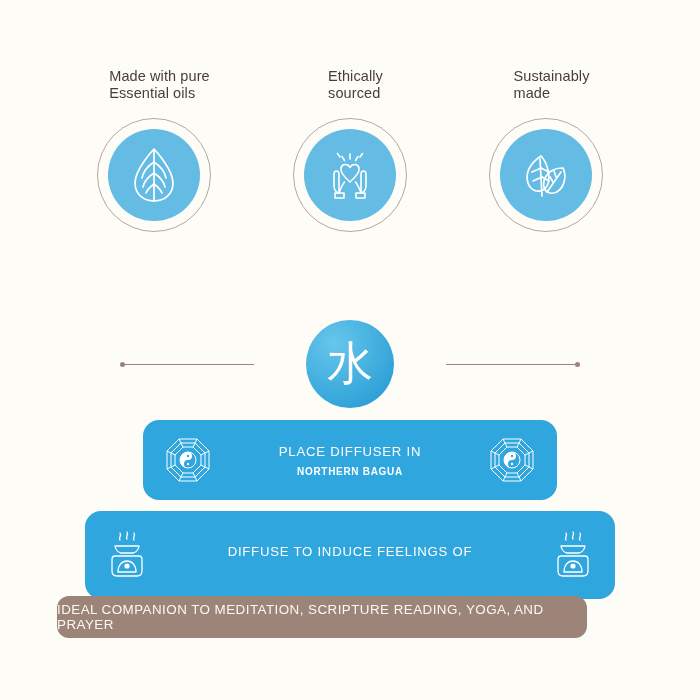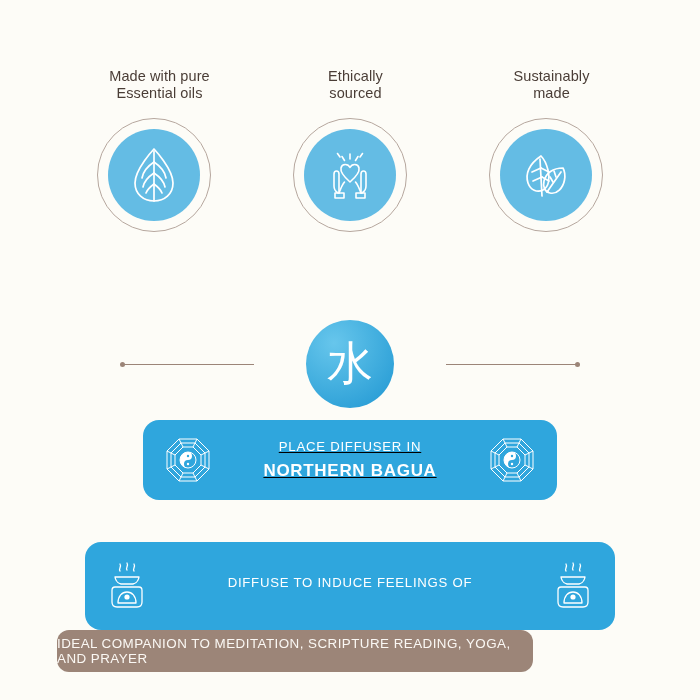--- a/index.html
+++ b/index.html
@@ -28,21 +28,21 @@
   .feature {
     width: 140px;
     display: flex;
     flex-direction: column;
     align-items: center;
   }
   .feature-label {
     font-size: 14.5px;
     line-height: 17px;
     color: #4a3d36;
-    text-align: center;
+    text-align: left;
     letter-spacing: 0.1px;
     white-space: pre-line;
     min-height: 34px;
     margin-left: 11px;
   }
   .badge-ring {
     margin-top: 16px;
     width: 112px;
     height: 112px;
     border-radius: 50%;
@@ -120,54 +120,53 @@
     align-items: center;
     justify-content: space-between;
     box-sizing: border-box;
   }
   #panel-placement {
     top: 420px;
     left: 143px;
     width: 414px;
     height: 80px;
     padding: 0 22px;
-    text-decoration: underline;
   }
   #panel-feelings {
-    top: 542px;
+    top: 511px;
     left: 85px;
     width: 530px;
     height: 88px;
     padding: 0 20px;
   }
   .panel-text {
     flex: 1;
     text-align: center;
     color: #ffffff;
   }
   .panel-line-1 {
     font-size: 13.2px;
     letter-spacing: 0.75px;
     font-weight: 400;
     margin-bottom: 7px;
   }
   .panel-line-2 {
-    font-size: 17px;
+    font-size: 10px;
     letter-spacing: 0.7px;
     font-weight: 700;
   }
   .panel-icon { flex: none; display: flex; align-items: center; }
   .panel-icon svg { display: block; }
 
   
   #companion-bar {
     position: absolute;
-    top: 630px;
+    top: 596px;
     left: 57px;
-    width: 476px;
+    width: 530px;
     height: 42px;
     border-radius: 12px;
     background: #9c8578;
     display: flex;
     align-items: center;
     justify-content: center;
   }
   #companion-text {
     color: #fbf8f4;
     font-size: 13.4px;

